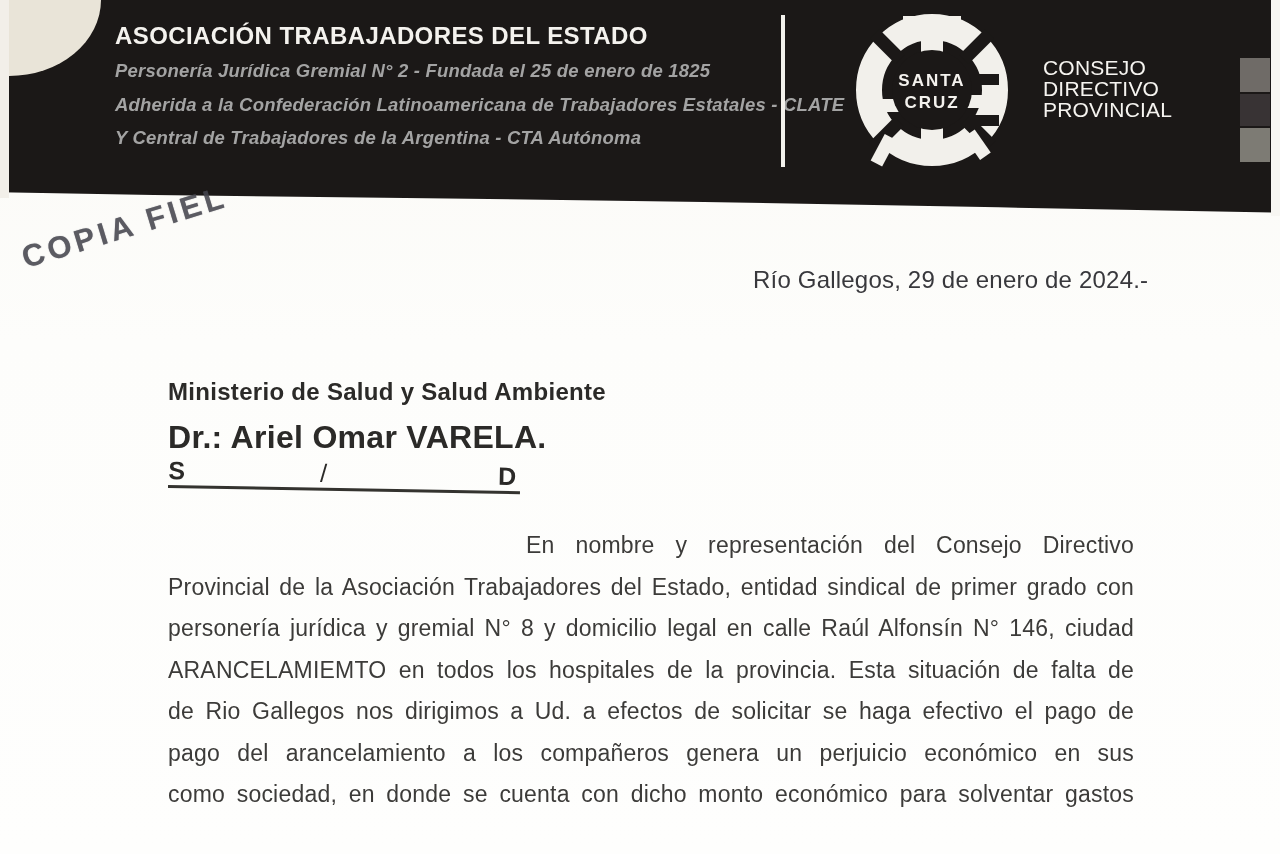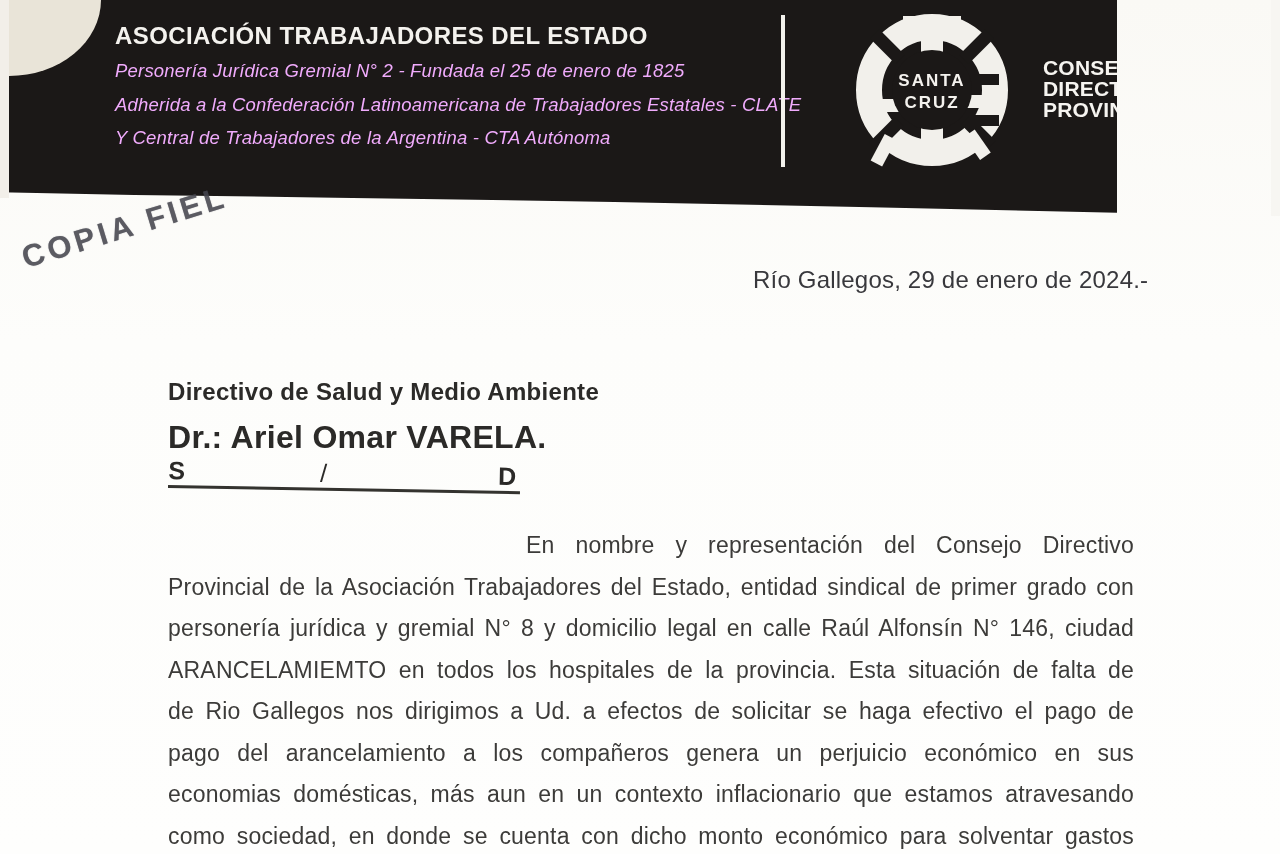--- a/index.html
+++ b/index.html
@@ -19,48 +19,48 @@
     position:relative;
     width:1280px;height:854px;
     margin:0 auto;
     background:linear-gradient(180deg,#faf9f5 0%,#fdfdfb 40%,#fefefd 100%);
     overflow:hidden;
     font-family:"Liberation Sans","DejaVu Sans",sans-serif;
   }
 
   
   .banner{
-    position:absolute;left:0;top:0;width:1117px;height:216px;
+    position:absolute;left:0;top:0;width:1280px;height:216px;
     background:var(--banner-bg);
     clip-path:polygon(0 0,100% 0,100% 98.5%,78% 96%,55% 93.5%,30% 91.5%,12% 90.3%,0 89%);
   }
   .edge-left{position:absolute;left:0;top:0;width:9px;height:198px;background:#f2efe9;}
   .edge-right{position:absolute;left:1271px;top:0;width:9px;height:216px;background:#f7f6f2;}
   .notch{
     position:absolute;left:9px;top:0;width:92px;height:76px;
     background:#e9e4d8;border-bottom-right-radius:100% 100%;
   }
   .org-title{
     position:absolute;left:115px;top:22px;
     color:var(--banner-text);font-size:24px;font-weight:bold;letter-spacing:.4px;
   }
   .tagline{
     position:absolute;left:115px;
-    color:#f0abfc;font-size:18.5px;font-style:italic;letter-spacing:.2px;
+    color:#a3a3a3;font-size:18.5px;font-style:italic;letter-spacing:.2px;font-weight:bold;
   }
   .tagline.t1{top:60px;}
   .tagline.t2{top:94px;}
   .tagline.t3{top:127px;}
   .divider{position:absolute;left:781px;top:15px;width:4px;height:152px;background:#f3f1ec;}
 
   .logo-wrap{position:absolute;left:851px;top:11px;width:162px;height:158px;text-align:right;}
 
   .council{
     position:absolute;left:1043px;top:57px;
-    color:#f6f4f0;font-weight:bold;font-size:21px;line-height:21px;letter-spacing:.2px;
+    color:#f6f4f0;font-weight:normal;font-size:21px;line-height:21px;letter-spacing:.2px;
   }
   .cal{position:absolute;left:1240px;width:30px;}
   .cal.c1{top:58px;height:34px;background:var(--cal-square-1);}
   .cal.c2{top:94px;height:32px;background:var(--cal-square-2);}
   .cal.c3{top:128px;height:34px;background:var(--cal-square-3);}
 
   
   .stamp{
     position:absolute;left:28px;top:240px;
     transform:rotate(-17deg);transform-origin:0 100%;
@@ -158,32 +158,31 @@
   </div>
 
   <div class="notch"></div>
   <div class="edge-left"></div>
   <div class="edge-right"></div>
 
   <div class="stamp">COPIA FIEL</div>
 
   <div class="date-line">Río Gallegos, 29 de enero de 2024.-</div>
 
-  <div class="rec r1">Directivo de Salud y Medio Ambiente</div>
+  <div class="rec r1">Ministerio de Salud y Salud Ambiente</div>
   <div class="rec r2">Dr.: Ariel Omar VARELA.</div>
   <div class="salutation">
     <span>S</span>
     <span class="slash">/</span>
     <span>D</span>
   </div>
 
   <div class="letter-body">
     <div class="bline first">En nombre y representación del Consejo Directivo</div>
     <div class="bline">Provincial de la Asociación Trabajadores del Estado, entidad sindical de primer grado con</div>
     <div class="bline">personería jurídica y gremial N° 8 y domicilio legal en calle Raúl Alfonsín N° 146, ciudad</div>
     <div class="bline">ARANCELAMIEMTO en todos los hospitales de la provincia. Esta situación de falta de</div>
     <div class="bline">de Rio Gallegos nos dirigimos a Ud. a efectos de solicitar se haga efectivo el pago de</div>
     <div class="bline">pago del arancelamiento a los compañeros genera un perjuicio económico en sus</div>
-    <div class="bline">economias domésticas, más aun en un contexto inflacionario que estamos atravesando</div>
     <div class="bline">como sociedad, en donde se cuenta con dicho monto económico para solventar gastos</div>
   </div>
 
 </div>
 
 </body></html>

